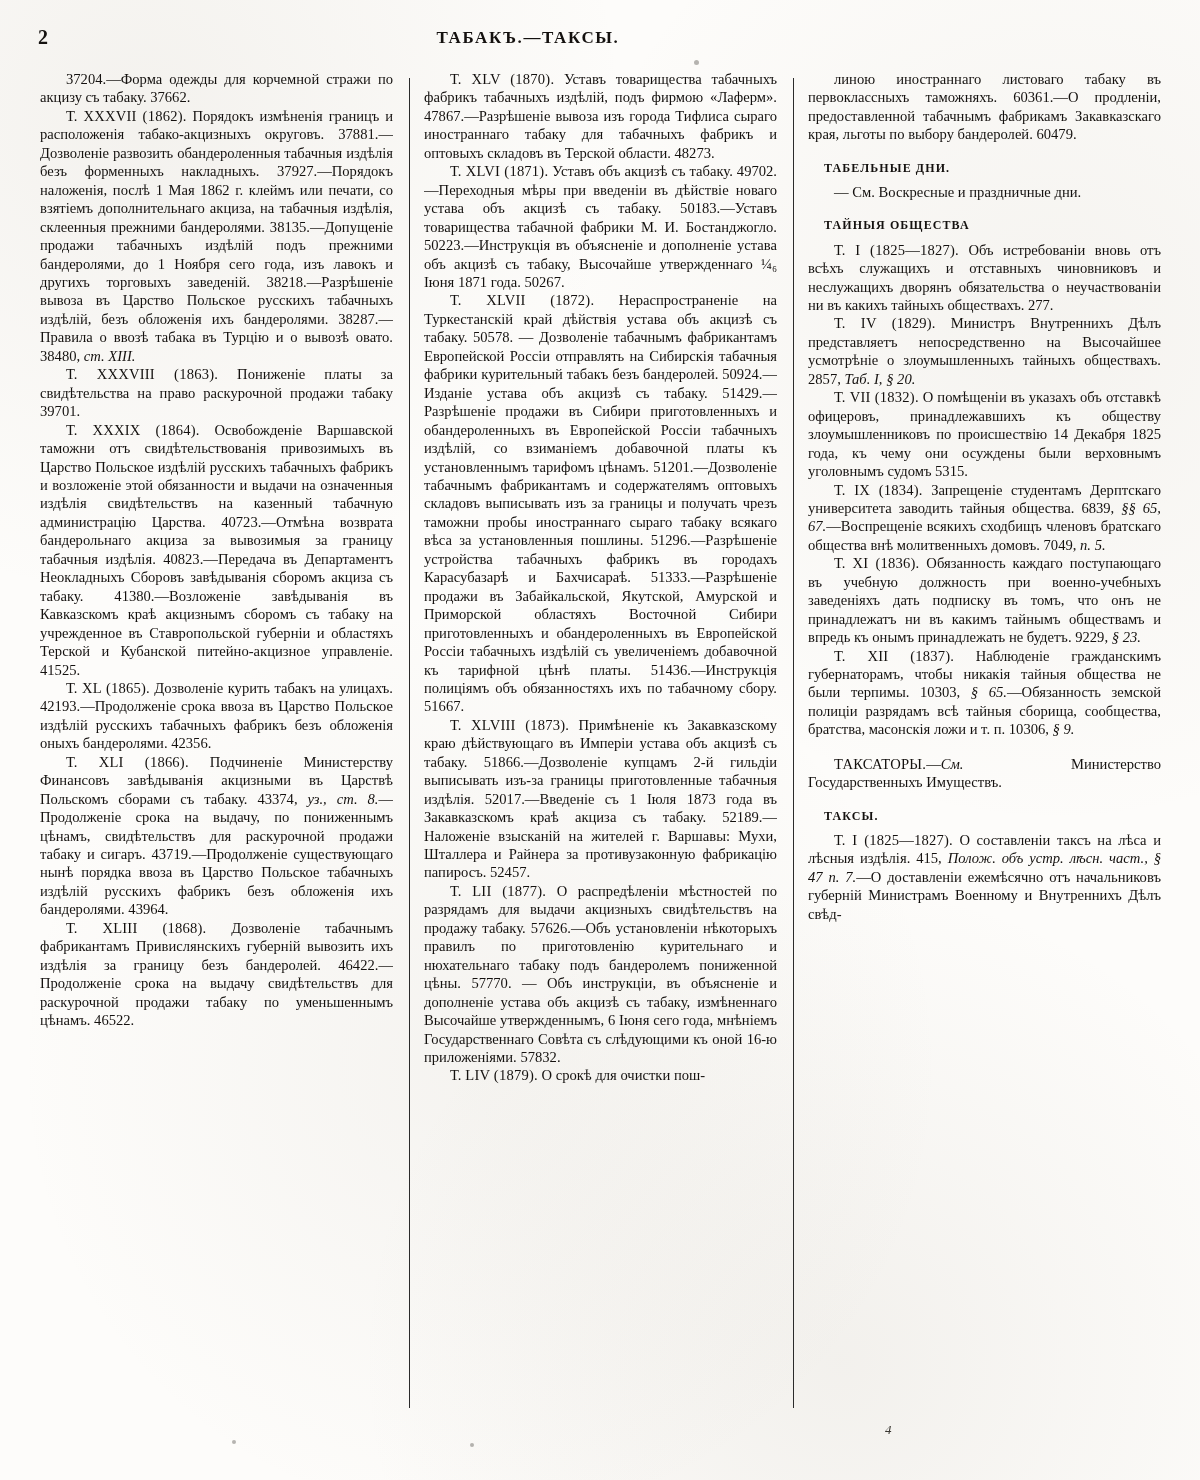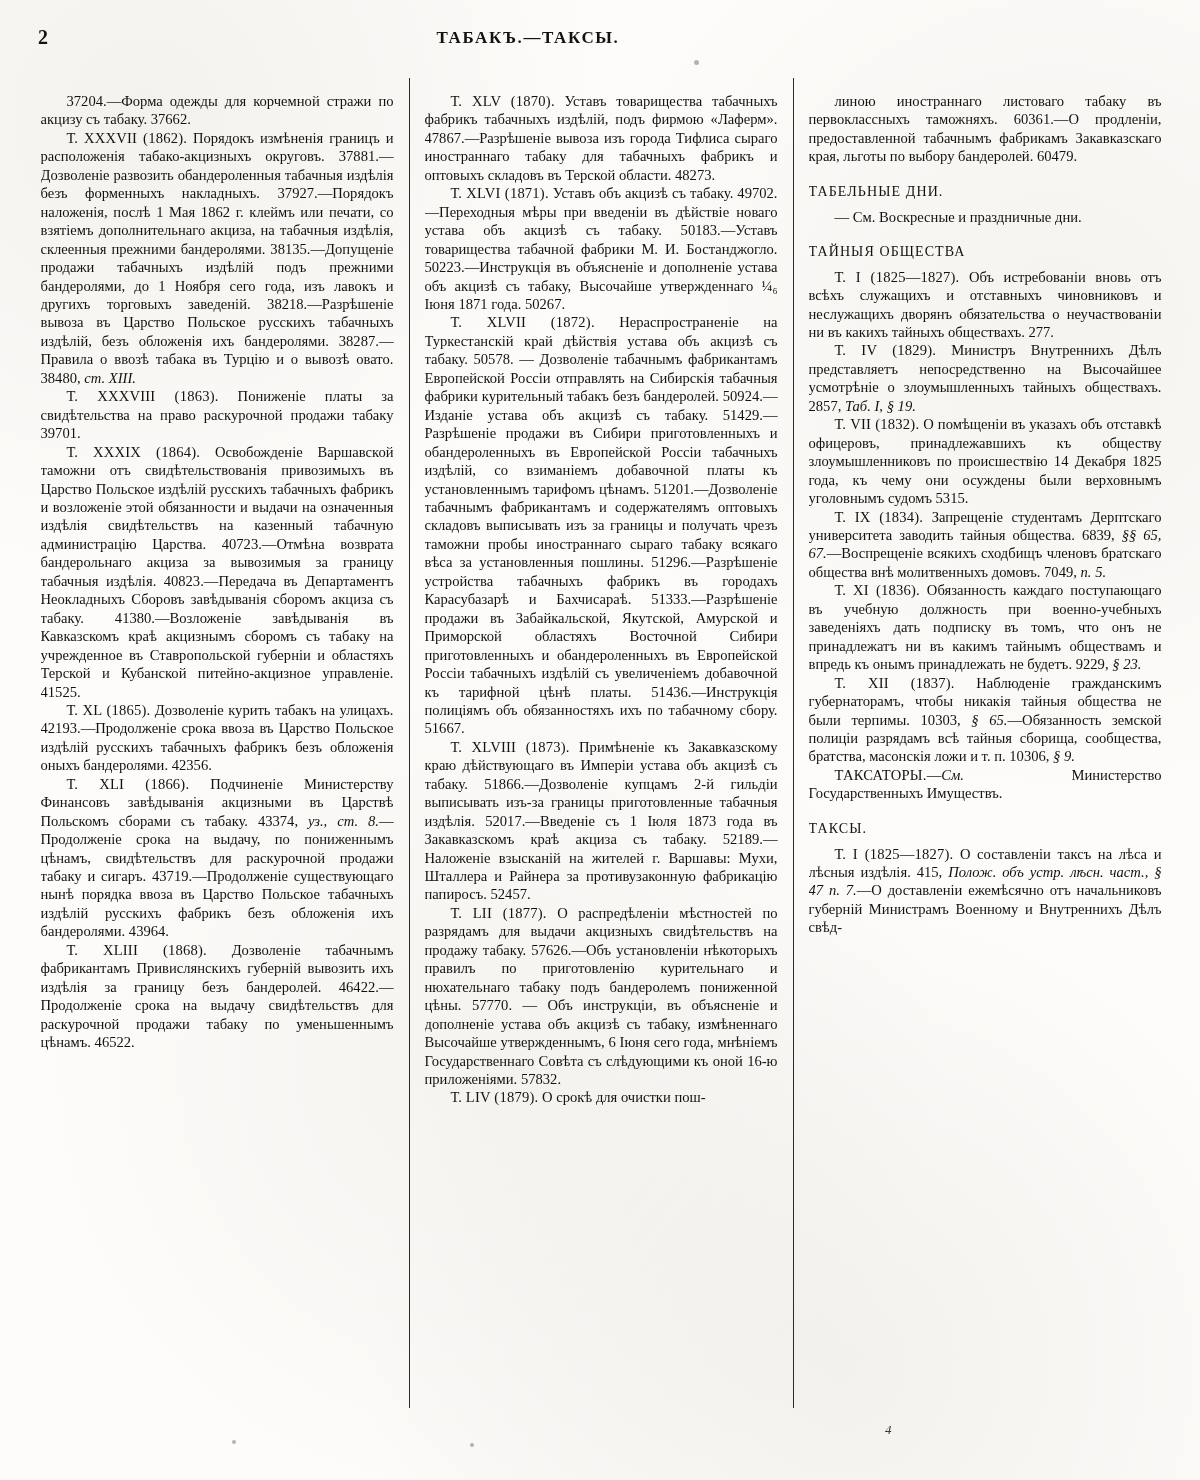--- a/index.html
+++ b/index.html
@@ -54,27 +54,26 @@
     right: 0;
     top: 2px;
     text-align: center;
     font-size: 17px;
     font-weight: bold;
     letter-spacing: 1.6px;
     transform: translateX(-72px);
   }
   .columns {
     position: absolute;
-    top: 92px;
+    top: 70px;
     left: 40px;
     width: 1122px;
     height: 1330px;
     display: flex;
     gap: 0;
-    justify-content: center;
   }
   .col {
     width: 353px;
     position: relative;
     font-size: 14.6px;
     line-height: 1.265;
     text-align: justify;
     text-justify: inter-word;
     hyphens: auto;
     overflow: hidden;
@@ -95,25 +94,25 @@
     margin: 0;
     text-indent: 26px;
   }
   p.noindent { text-indent: 0; }
   .hd {
     font-weight: normal;
     letter-spacing: 0.2px;
   }
   .it { font-style: italic; }
   .section {
-    font-weight: normal;
+    font-weight: bold;
     letter-spacing: 1.1px;
-    margin: 17px 0 7px 0;
+    margin: 17px 0 7px 16px;
     text-indent: 0;
-    font-size: 14px;
+    font-size: 12px;
   }
   .footmark {
     position: absolute;
     left: 885px;
     top: 1422px;
     font-style: italic;
     font-size: 13px;
     color: #3a3732;
   }
   .inkspot {
@@ -153,26 +152,26 @@
         <p><span class="hd">Т. XLVIII (1873).</span><span> Примѣненіе къ Закавказскому краю дѣйствующаго въ Имперіи устава объ акцизѣ съ табаку. 51866.—Дозволеніе купцамъ 2-й гильдіи выписывать изъ-за границы приготовленные табачныя издѣлія. 52017.—Введеніе съ 1 Іюля 1873 года въ Закавказскомъ краѣ акциза съ табаку. 52189.—Наложеніе взысканій на жителей г. Варшавы: Мухи, Шталлера и Райнера за противузаконную фабрикацію папиросъ. 52457.</span></p>
         <p><span class="hd">Т. LII (1877).</span><span> О распредѣленіи мѣстностей по разрядамъ для выдачи акцизныхъ свидѣтельствъ на продажу табаку. 57626.—Объ установленіи нѣкоторыхъ правилъ по приготовленію курительнаго и нюхательнаго табаку подъ бандеролемъ пониженной цѣны. 57770. — Объ инструкціи, въ объясненіе и дополненіе устава объ акцизѣ съ табаку, измѣненнаго Высочайше утвержденнымъ, 6 Іюня сего года, мнѣніемъ Государственнаго Совѣта съ слѣдующими къ оной 16-ю приложеніями. 57832.</span></p>
         <p><span class="hd">Т. LIV (1879).</span><span> О срокѣ для очистки пош-</span></p>
       </div>
     <div class="col" id="col3">
         <p class="noindent" style="text-indent: 26px;"><span>линою иностраннаго листоваго табаку въ первоклассныхъ таможняхъ. 60361.—О продленіи, предоставленной табачнымъ фабрикамъ Закавказскаго края, льготы по выбору бандеролей. 60479.</span></p>
         <div class="section">ТАБЕЛЬНЫЕ ДНИ.</div>
         <p class="noindent" style="text-indent: 26px;"><span> — См. Воскресные и праздничные дни.</span></p>
         <div class="section">ТАЙНЫЯ ОБЩЕСТВА</div>
         <p><span class="hd">Т. I (1825—1827).</span><span> Объ истребованіи вновь отъ всѣхъ служащихъ и отставныхъ чиновниковъ и неслужащихъ дворянъ обязательства о неучаствованіи ни въ какихъ тайныхъ обществахъ. 277.</span></p>
-        <p><span class="hd">Т. IV (1829).</span><span> Министръ Внутреннихъ Дѣлъ представляетъ непосредственно на Высочайшее усмотрѣніе о злоумышленныхъ тайныхъ обществахъ. 2857, </span><span class="it">Таб. I, § 19.</span></p>
+        <p><span class="hd">Т. IV (1829).</span><span> Министръ Внутреннихъ Дѣлъ представляетъ непосредственно на Высочайшее усмотрѣніе о злоумышленныхъ тайныхъ обществахъ. 2857, </span><span class="it">Таб. I, § 20.</span></p>
         <p><span class="hd">Т. VII (1832).</span><span> О помѣщеніи въ указахъ объ отставкѣ офицеровъ, принадлежавшихъ къ обществу злоумышленниковъ по происшествію 14 Декабря 1825 года, къ чему они осуждены были верховнымъ уголовнымъ судомъ 5315.</span></p>
         <p><span class="hd">Т. IX (1834).</span><span> Запрещеніе студентамъ Дерптскаго университета заводить тайныя общества. 6839, </span><span class="it">§§ 65, 67.</span><span>—Воспрещеніе всякихъ сходбищъ членовъ братскаго общества внѣ молитвенныхъ домовъ. 7049, </span><span class="it">п. 5.</span></p>
         <p><span class="hd">Т. XI (1836).</span><span> Обязанность каждаго поступающаго въ учебную должность при военно-учебныхъ заведеніяхъ дать подписку въ томъ, что онъ не принадлежатъ ни въ какимъ тайнымъ обществамъ и впредь къ онымъ принадлежать не будетъ. 9229, </span><span class="it">§ 23.</span></p>
         <p><span class="hd">Т. XII (1837).</span><span> Наблюденіе гражданскимъ губернаторамъ, чтобы никакія тайныя общества не были терпимы. 10303, </span><span class="it">§ 65.</span><span>—Обязанность земской полиціи разрядамъ всѣ тайныя сборища, сообщества, братства, масонскія ложи и т. п. 10306, </span><span class="it">§ 9.</span></p>
-        <p style=""><span class="hd">ТАКСАТОРЫ.</span><span>—</span><span class="it">См.</span><span> Министерство Государственныхъ Имуществъ.</span></p>
+        <p style="margin-top: 16px;"><span class="hd">ТАКСАТОРЫ.</span><span>—</span><span class="it">См.</span><span> Министерство Государственныхъ Имуществъ.</span></p>
         <div class="section">ТАКСЫ.</div>
         <p><span class="hd">Т. I (1825—1827).</span><span> О составленіи таксъ на лѣса и лѣсныя издѣлія. 415, </span><span class="it">Полож. объ устр. лѣсн. част., § 47 п. 7.</span><span>—О доставленіи ежемѣсячно отъ начальниковъ губерній Министрамъ Военному и Внутреннихъ Дѣлъ свѣд-</span></p>
       </div>
   </div>
 
   <div class="footmark">4</div>
 
   <div class="inkspot" style="left:694px; top:60px; width:5px; height:5px;"></div>
   <div class="inkspot" style="left:232px; top:1440px; width:4px; height:4px;"></div>
   <div class="inkspot" style="left:470px; top:1443px; width:4px; height:4px;"></div>

